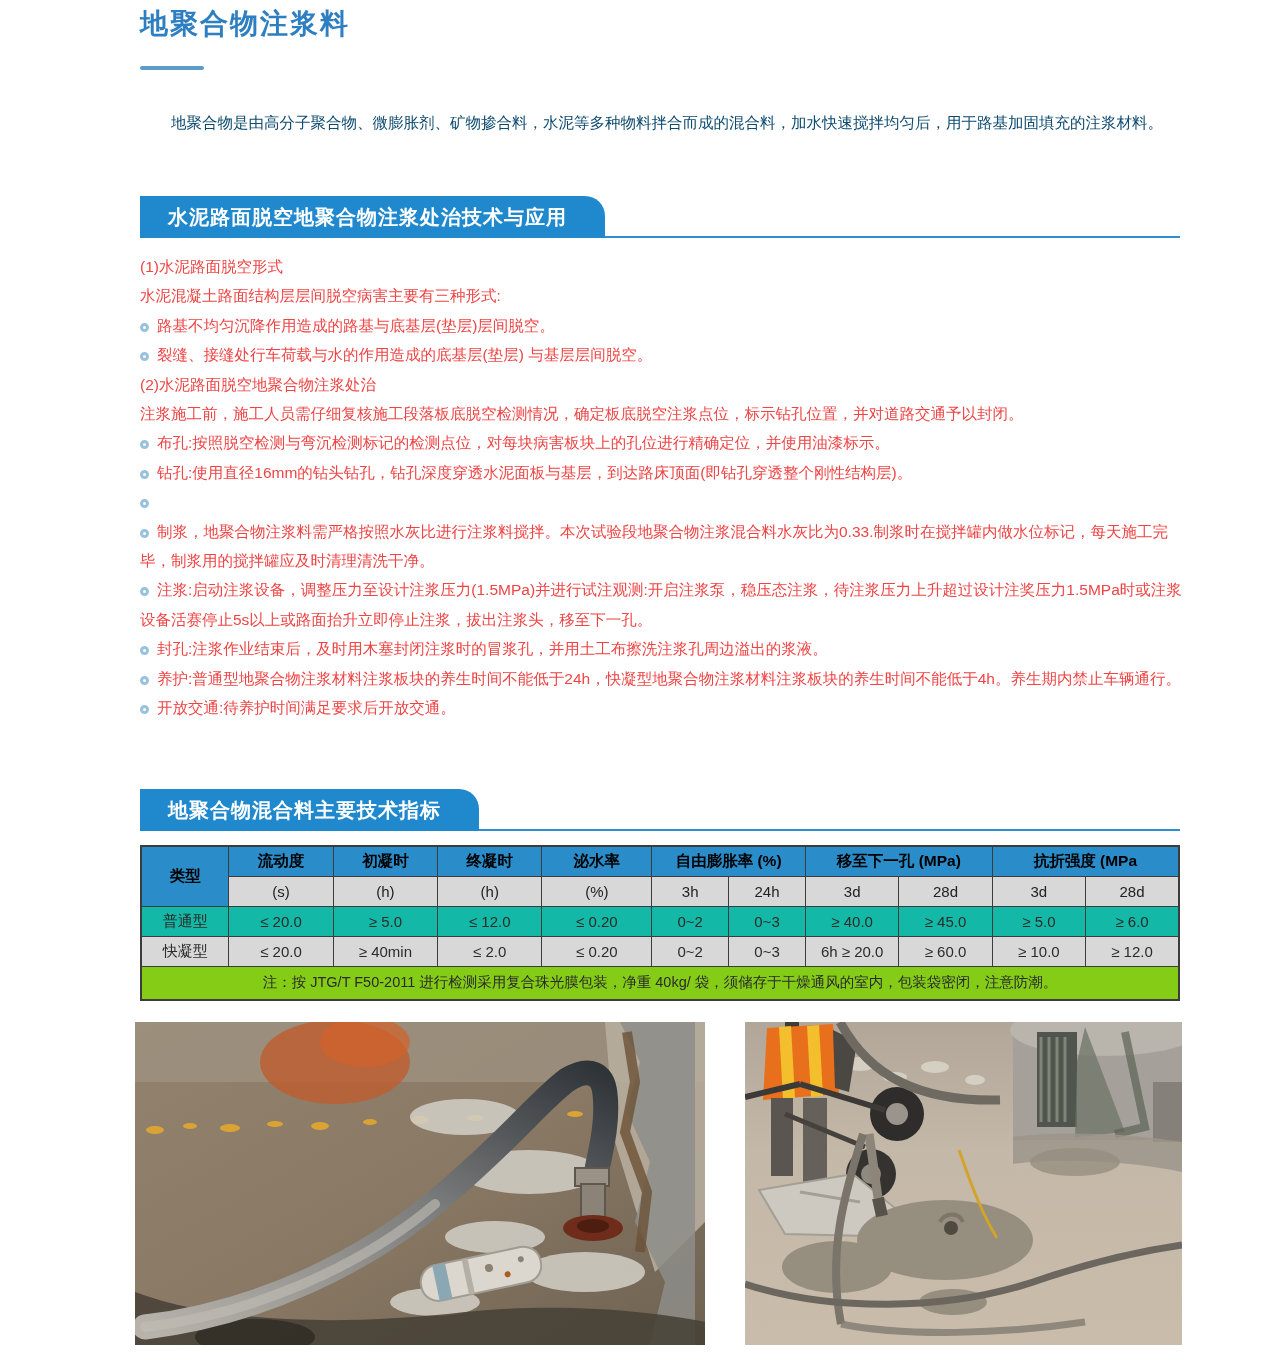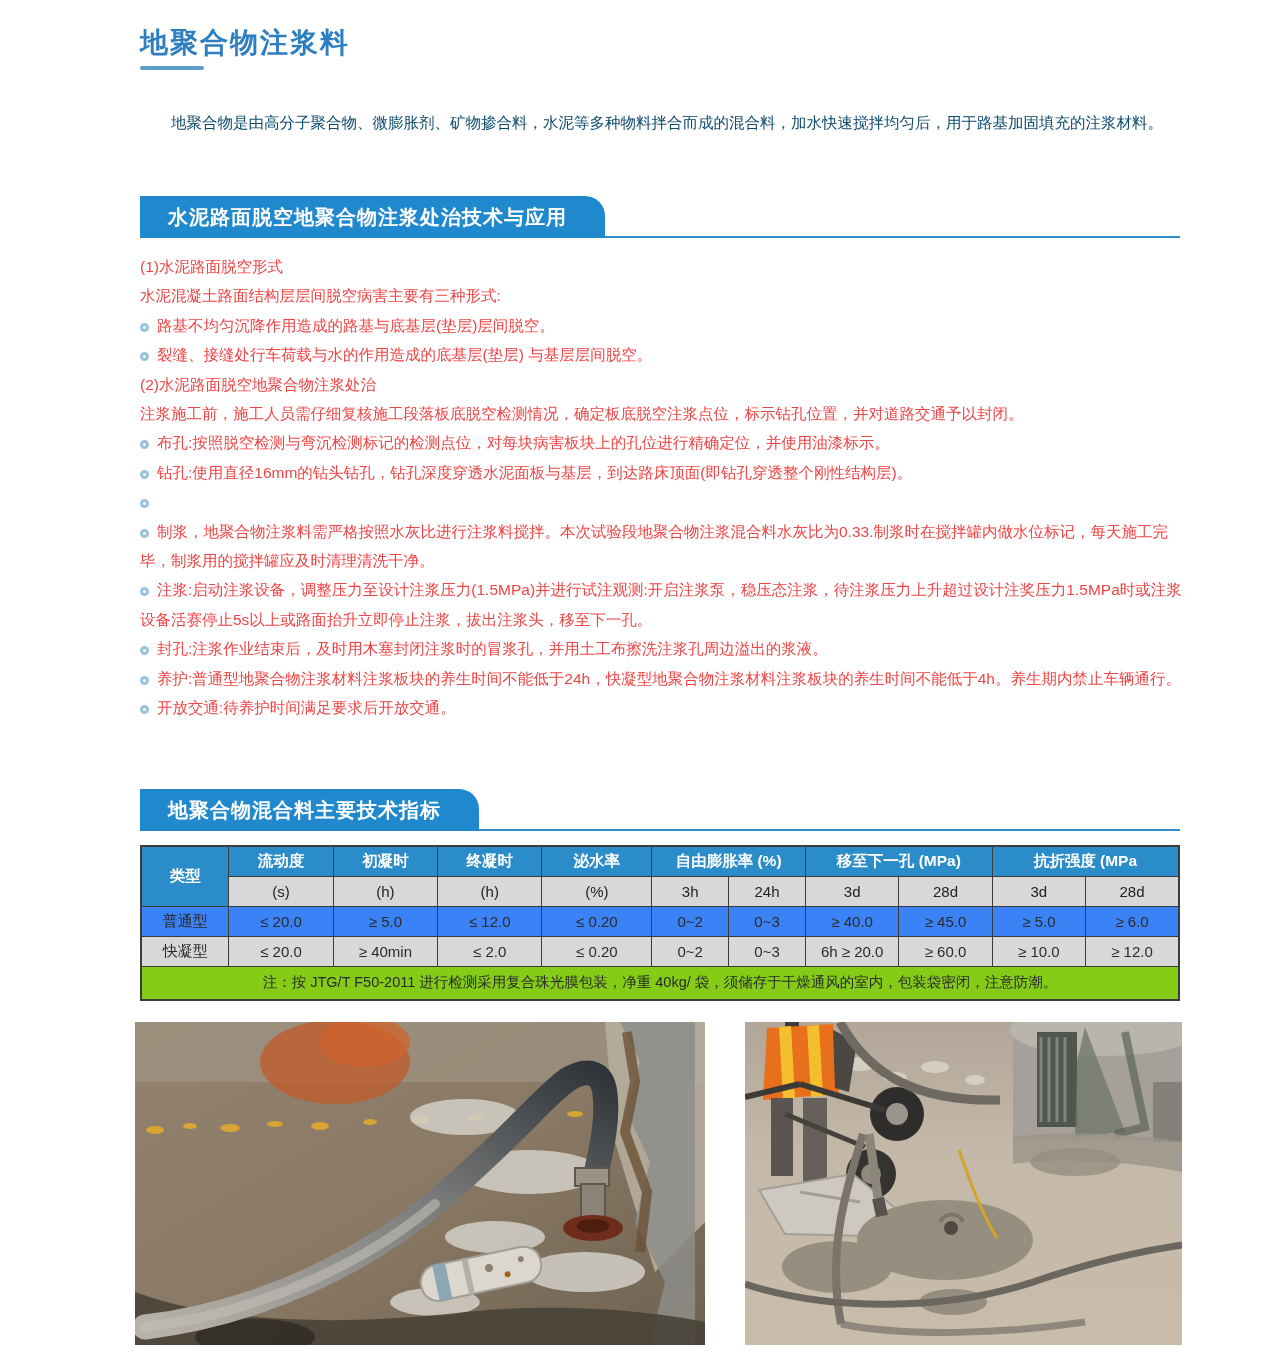--- a/index.html
+++ b/index.html
@@ -1,20 +1,20 @@
 <!DOCTYPE html>
 <html><head>
 <meta charset="utf-8">
 <style>
   * { margin:0; padding:0; box-sizing:border-box; }
   body { width:1280px; background:#ffffff; font-family:"Liberation Sans","DejaVu Sans",sans-serif; }
   .page { position:relative; width:1280px; height:1372px; background:#ffffff; overflow:hidden; }
 
   .page-title {
-    position:absolute; left:140px; top:24px;
+    position:absolute; left:140px; top:5px;
     font-size:28px; font-weight:bold; color:#2e7fc1; letter-spacing:2px;
   }
   .title-dash {
     position:absolute; left:140px; top:66px; width:64px; height:4px;
     background:#5b9ccb; border-radius:2px;
   }
   .intro {
     position:absolute; left:140px; top:108px; width:1042px;
     font-size:15.5px; color:#0c4a6e; line-height:30px; text-indent:2em;
   }
@@ -36,23 +36,23 @@
 
   table.spec {
     position:absolute; left:140px; top:845px; width:1040px;
     border-collapse:collapse; table-layout:fixed;
     font-size:15px; color:#2b2b2b; border:2px solid #3c3c3c;
   }
   table.spec th, table.spec td {
     border:1px solid #3c3c3c; text-align:center; vertical-align:middle;
     height:30px; padding:0 2px; overflow:hidden; white-space:nowrap;
   }
-  tr.h1 th { background:#2a8cc9; color:#ffffff; font-weight:bold; font-size:15.5px; }
+  tr.h1 th { background:#2a8cc9; color:#000000; font-weight:bold; font-size:15.5px; }
   tr.h2 td { background:#d8d8d8; color:#222222; }
-  tr.row-normal td { background:#3b82f6; }
+  tr.row-normal td { background:#14b8a6; }
   tr.row-fast td { background:#d8d8d8; }
   tr.note-row td { background:#84cc16; font-size:14.5px; height:34px; }
 
   .photo { position:absolute; top:1022px; height:323px; overflow:hidden; }
   .photo svg { display:block; width:100%; height:100%; }
   #photo-left { left:135px; width:570px; }
   #photo-right { left:745px; width:437px; }
 </style>
 </head>
 <body>

